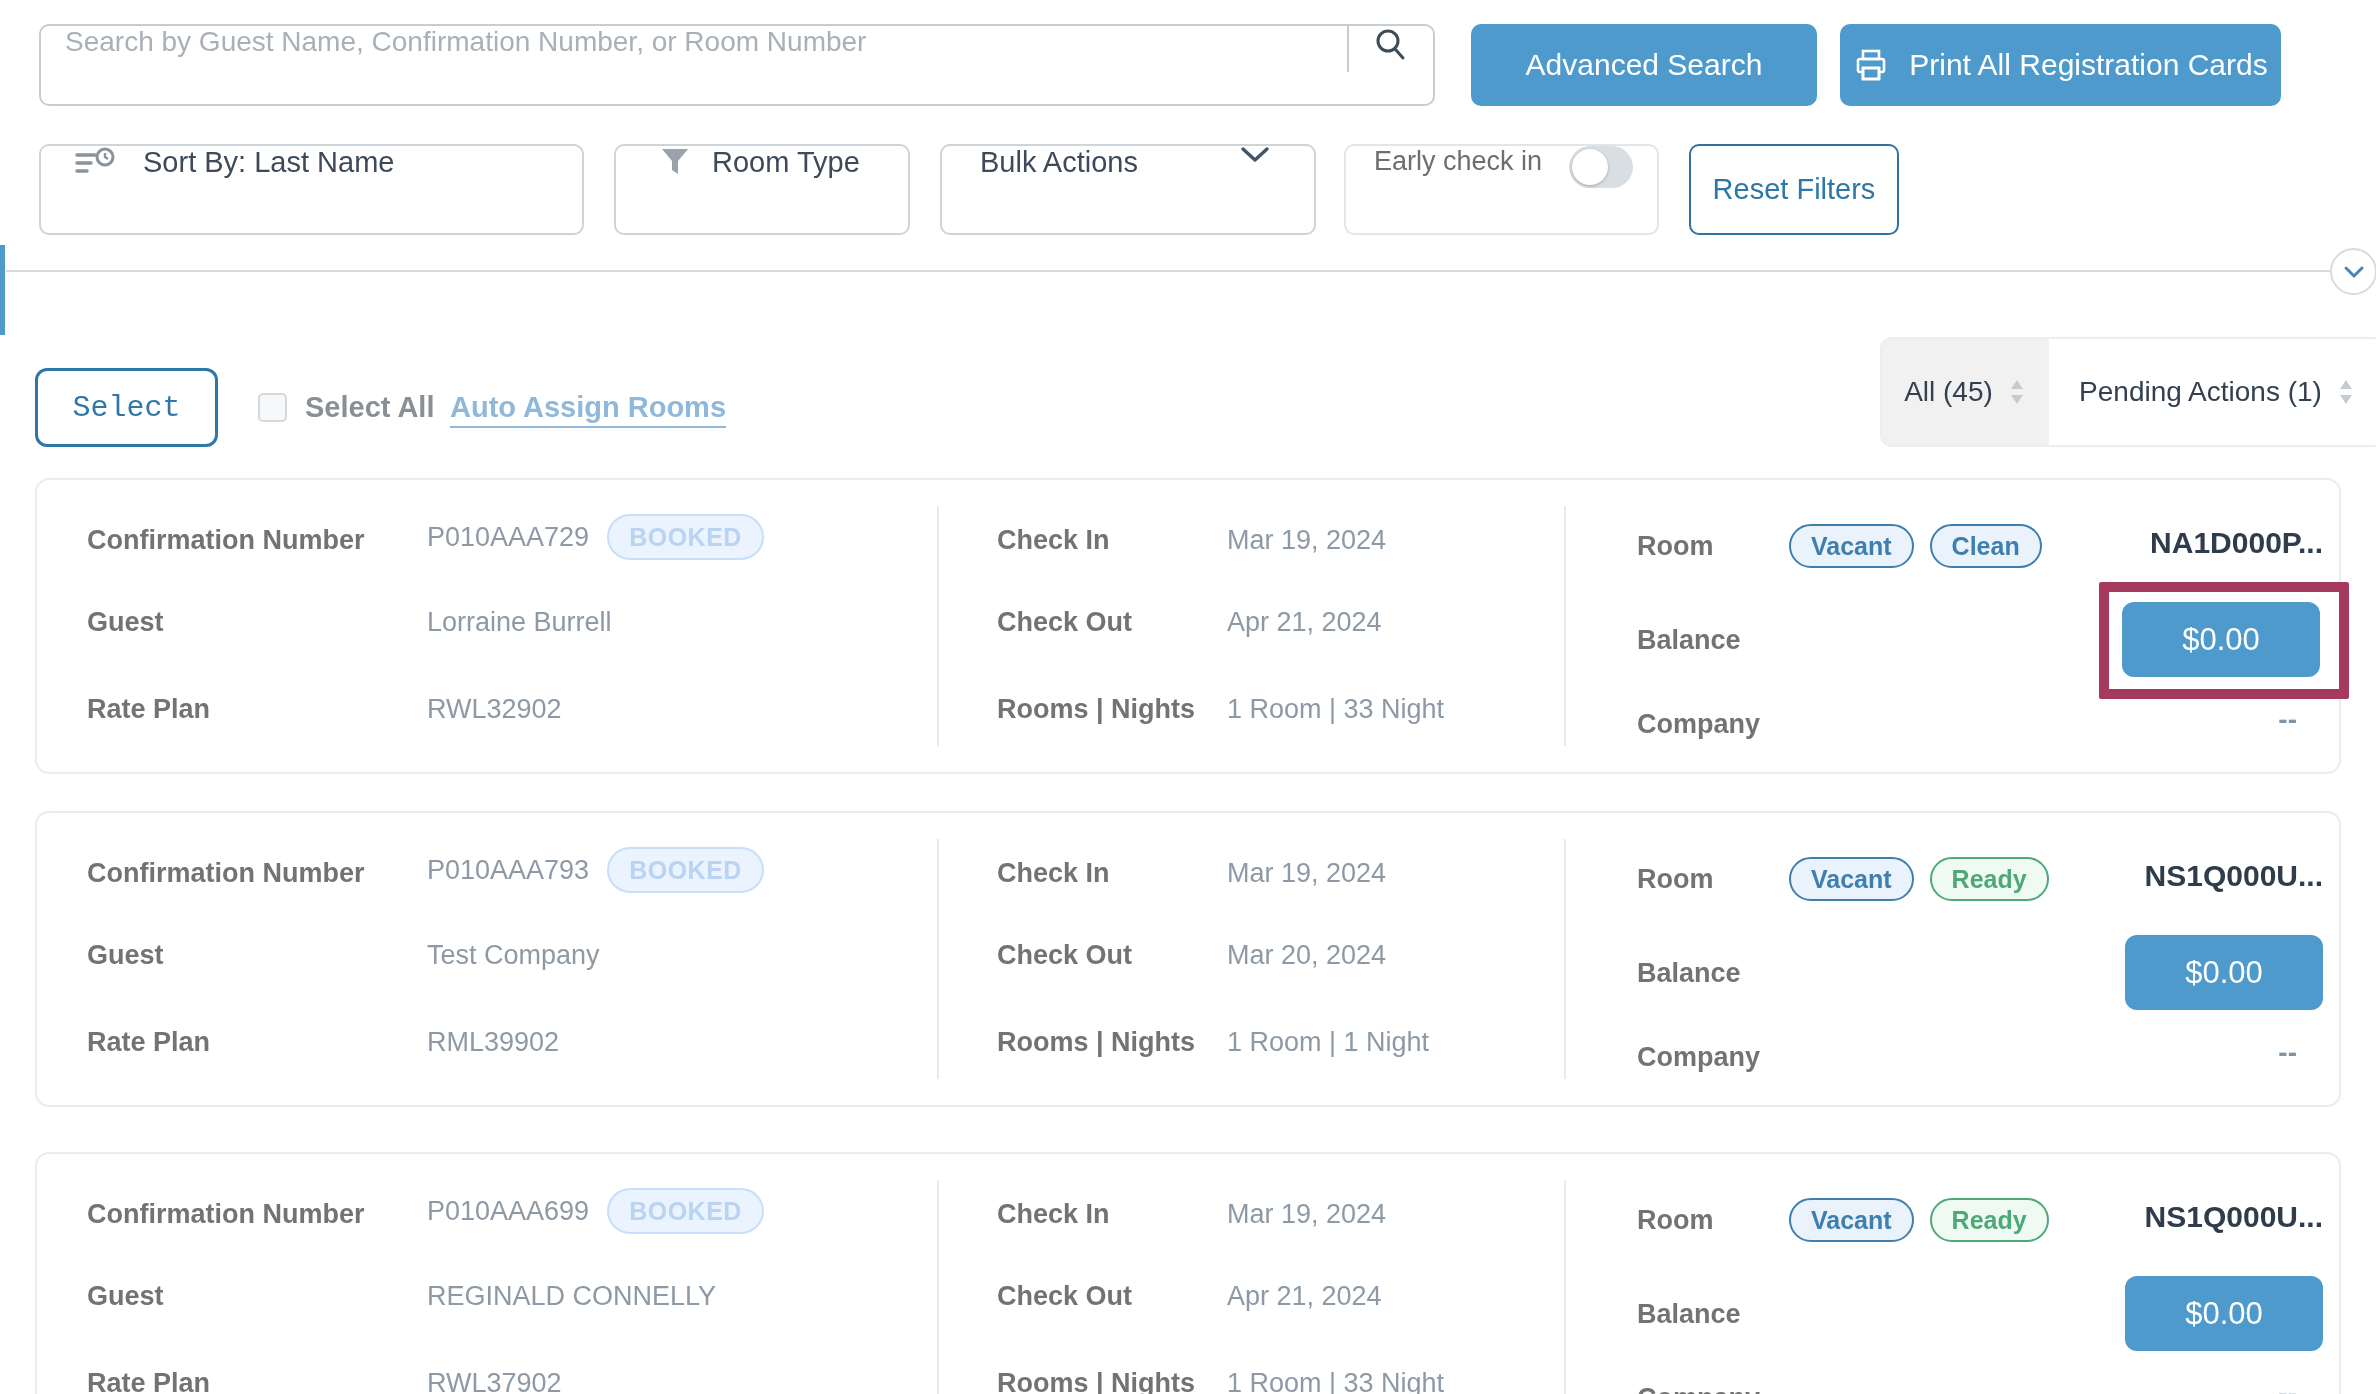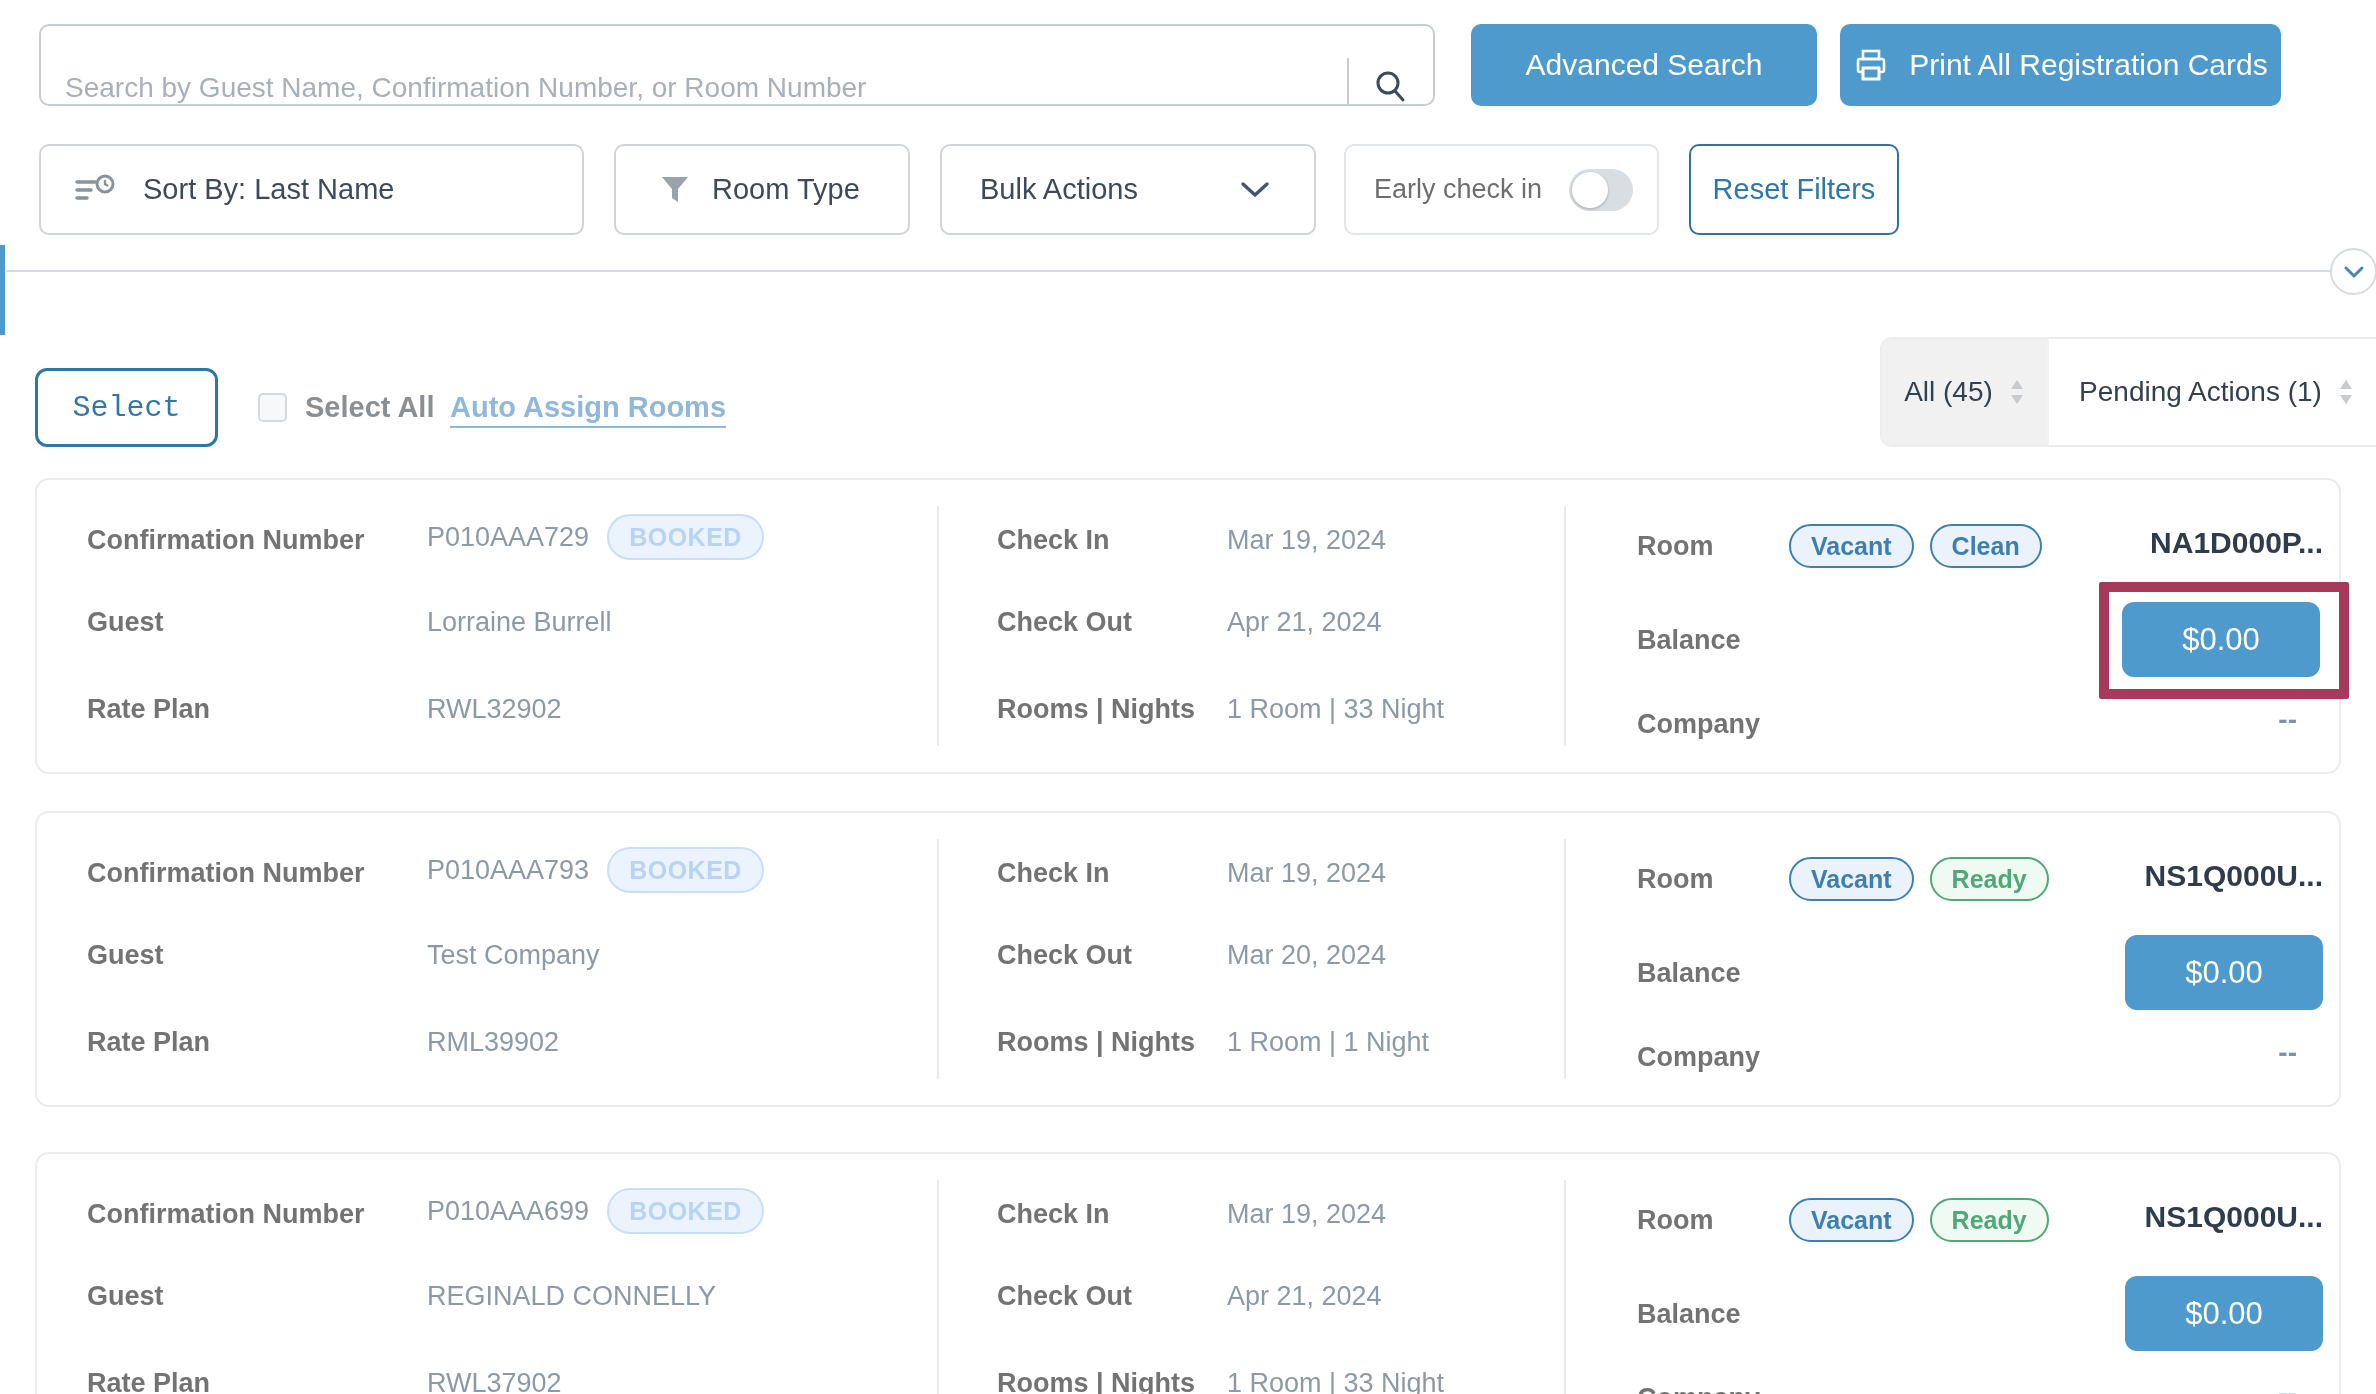--- a/index.html
+++ b/index.html
@@ -11,40 +11,40 @@
   }
   .page { position: relative; width: 2376px; height: 1394px; background: #fff; }
 
   
   .left-strip { position: absolute; left: 0; top: 245px; width: 5px; height: 90px; background: #4E9ACC; }
 
   
   .search-wrap {
     position: absolute; left: 39px; top: 24px; width: 1396px; height: 82px;
     border: 2px solid #C8CDD2; border-radius: 10px; background: #fff;
-    display: flex; align-items: flex-end; padding: 0 24px;
+    display: flex; align-items: flex-start; padding: 0 24px;
   }
   .search-input { flex: 1; border: none; outline: none; font-size: 28px; color: #3E4A59; font-family: inherit; background: transparent; }
   .search-input::placeholder { color: #A8B0B8; }
   .search-sep { width: 2px; height: 46px; background: #C8CDD2; margin: 0 24px 0 10px; }
   .icon { display: inline-flex; align-items: center; justify-content: center; }
 
   .btn-primary {
     position: absolute; top: 24px; height: 82px; border: none; border-radius: 10px;
     background: #4E9ACC; color: #fff; font-size: 30px; font-family: inherit;
     display: flex; align-items: center; justify-content: center; gap: 20px; cursor: pointer;
   }
   .btn-advanced { left: 1471px; width: 346px; }
   .btn-print { left: 1840px; width: 441px; }
 
   
   .filter-box {
     position: absolute; top: 144px; height: 91px; background: #fff;
     border: 2px solid #CFD4D8; border-radius: 10px;
-    display: flex; align-items: center; font-size: 29px; color: #3E4A59;
+    display: flex; align-items: flex-start; font-size: 29px; color: #3E4A59;
   }
   .fb-sort { left: 39px; width: 545px; padding-left: 34px; gap: 26px; }
   .fb-roomtype { left: 614px; width: 296px; padding-left: 44px; gap: 22px; }
   .fb-bulk { left: 940px; width: 376px; padding: 0 44px 0 38px; justify-content: space-between; }
   .fb-early { left: 1344px; width: 315px; border-color: #E3E6E9; color: #6E6E6E; font-size: 27px; padding: 0 24px 0 28px; justify-content: space-between; gap: 20px; }
   .btn-reset {
     position: absolute; top: 144px; left: 1689px; width: 210px; height: 91px;
     background: #fff; border: 2.5px solid #31729F; border-radius: 10px;
     color: #2F77A7; font-size: 29px; font-family: inherit;
     display: flex; align-items: center; justify-content: center; cursor: pointer;

